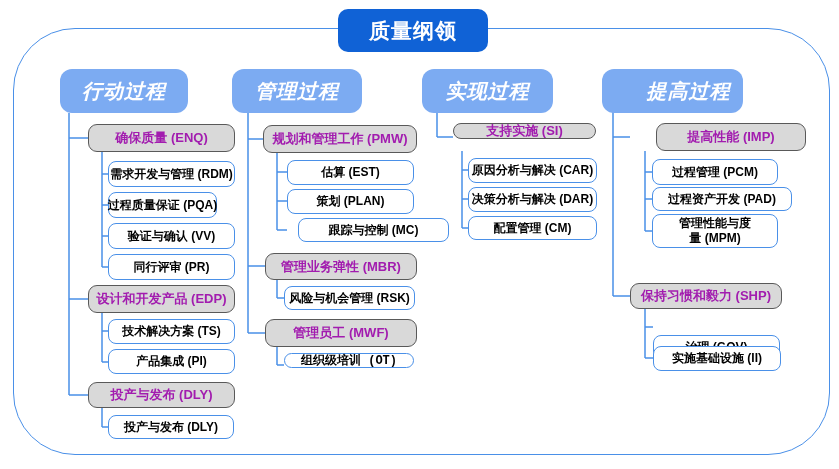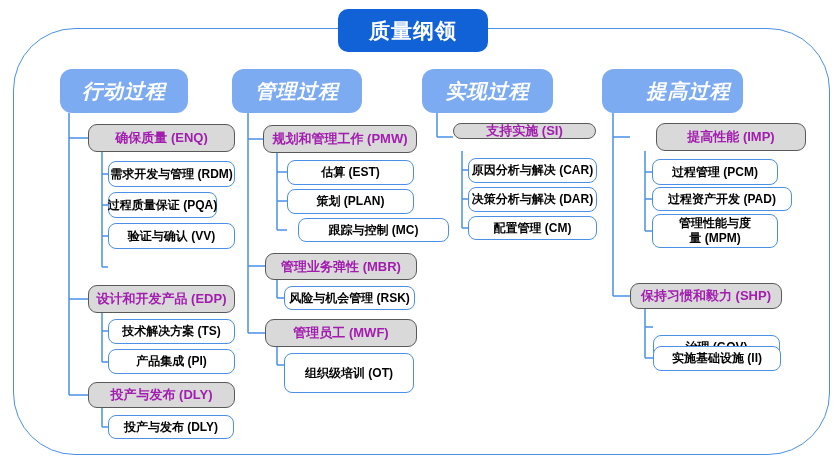--- a/index.html
+++ b/index.html
@@ -48,34 +48,35 @@
 
   <div class="abs hdr" style="left:60px;top:69px;width:128px;height:44px;">行动过程</div>
   <div class="abs hdr" style="left:232px;top:69px;width:130px;height:44px;">管理过程</div>
   <div class="abs hdr" style="left:422px;top:69px;width:131px;height:44px;">实现过程</div>
   <div class="abs hdr" style="left:602px;top:69px;width:141px;height:44px;padding-left:32px;">提高过程</div>
 
   <div class="abs grp" style="left:88px;top:124px;width:147px;height:28px;">确保质量 (ENQ)</div>
   <div class="abs itm" style="left:108px;top:161px;width:127px;height:26px;">需求开发与管理 (RDM)</div>
   <div class="abs itm" style="left:108px;top:192px;width:109px;height:26px;">过程质量保证 (PQA)</div>
   <div class="abs itm" style="left:108px;top:223px;width:127px;height:26px;">验证与确认 (VV)</div>
+  <div class="abs itm" style="left:108px;top:254px;width:127px;height:26px;">同行评审 (PR)</div>
   <div class="abs grp" style="left:88px;top:285px;width:147px;height:28px;">设计和开发产品 (EDP)</div>
   <div class="abs itm" style="left:108px;top:319px;width:127px;height:25px;">技术解决方案 (TS)</div>
   <div class="abs itm" style="left:108px;top:349px;width:127px;height:25px;">产品集成 (PI)</div>
   <div class="abs grp" style="left:88px;top:382px;width:147px;height:26px;">投产与发布 (DLY)</div>
   <div class="abs itm" style="left:108px;top:415px;width:126px;height:24px;">投产与发布 (DLY)</div>
 
   <div class="abs grp" style="left:263px;top:125px;width:154px;height:28px;">规划和管理工作 (PMW)</div>
   <div class="abs itm" style="left:287px;top:160px;width:127px;height:25px;">估算 (EST)</div>
   <div class="abs itm" style="left:287px;top:189px;width:127px;height:25px;">策划 (PLAN)</div>
   <div class="abs itm" style="left:287px;top:218px;width:151px;height:24px;margin-left:11px;">跟踪与控制 (MC)</div>
   <div class="abs grp" style="left:265px;top:253px;width:152px;height:27px;">管理业务弹性 (MBR)</div>
   <div class="abs itm" style="left:284px;top:286px;width:131px;height:24px;">风险与机会管理 (RSK)</div>
   <div class="abs grp" style="left:265px;top:319px;width:152px;height:28px;">管理员工 (MWF)</div>
-  <div class="abs itm" style="left:284px;top:353px;width:130px;height:40px;">组织级培训 (OT)</div>
+  <div class="abs itm" style="left:284px;top:353px;width:130px;height:15px;font-family:Liberation Mono, monospace;">组织级培训 (OT)</div>
 
   <div class="abs grp" style="left:453px;top:123px;width:143px;height:16px;">支持实施 (SI)</div>
   <div class="abs itm" style="left:468px;top:158px;width:129px;height:25px;">原因分析与解决 (CAR)</div>
   <div class="abs itm" style="left:468px;top:187px;width:129px;height:25px;">决策分析与解决 (DAR)</div>
   <div class="abs itm" style="left:468px;top:216px;width:129px;height:24px;">配置管理 (CM)</div>
 
   <div class="abs grp" style="left:656px;top:123px;width:150px;height:28px;">提高性能 (IMP)</div>
   <div class="abs itm" style="left:652px;top:159px;width:126px;height:26px;">过程管理 (PCM)</div>
   <div class="abs itm" style="left:652px;top:187px;width:140px;height:24px;">过程资产开发 (PAD)</div>
   <div class="abs itm wrap" style="left:652px;top:214px;width:126px;height:34px;">管理性能与度量 (MPM)</div>

